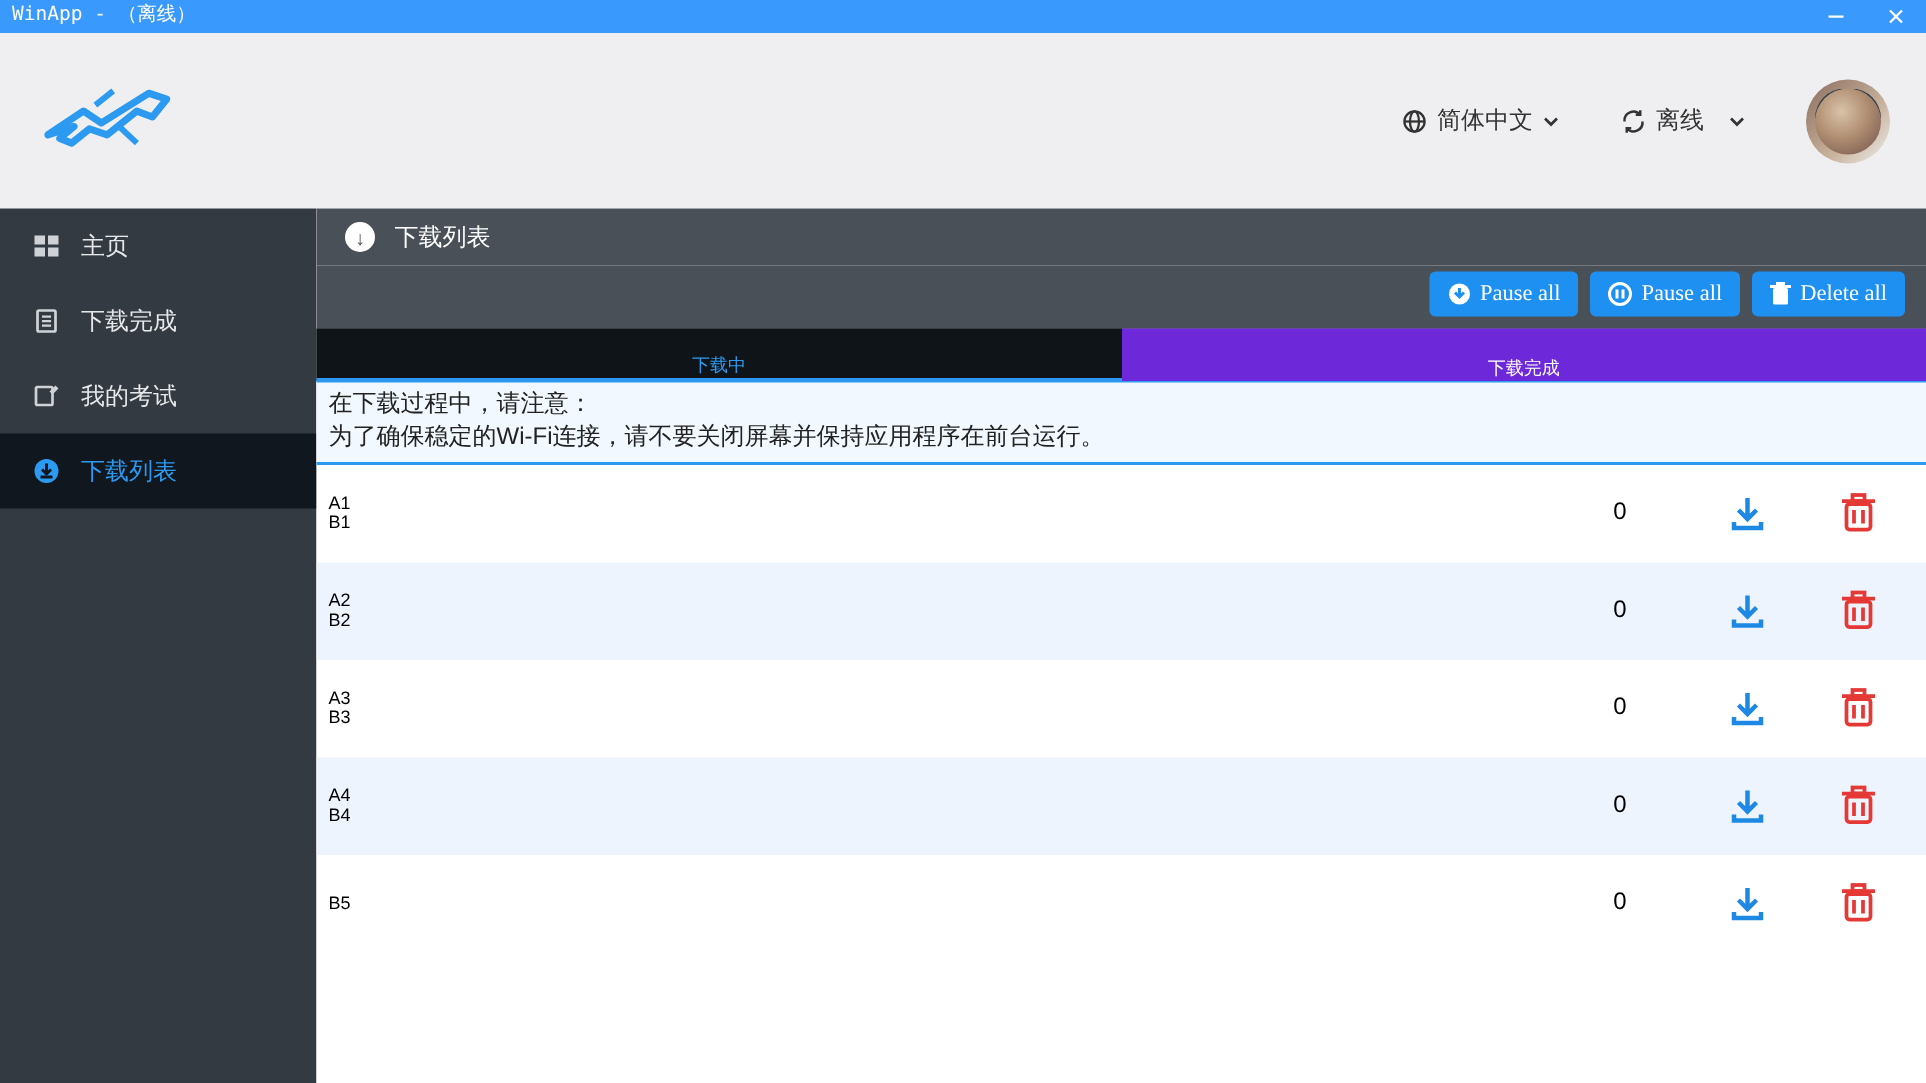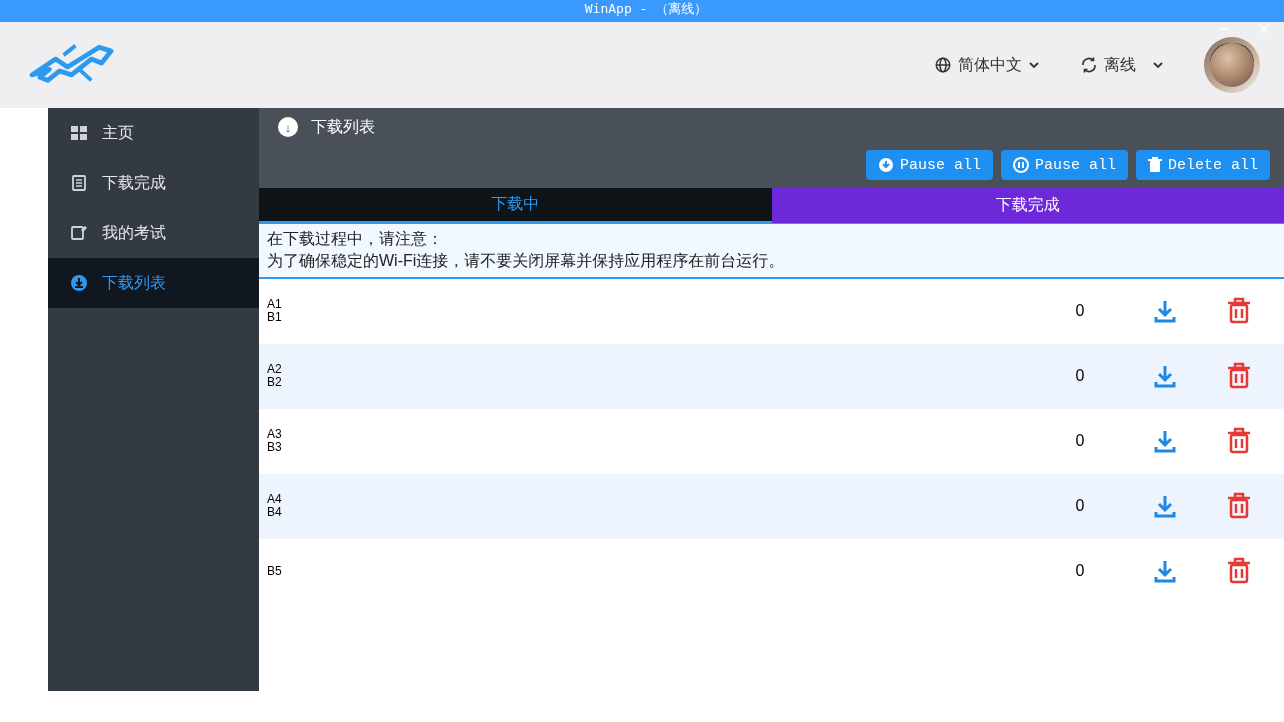--- a/index.html
+++ b/index.html
@@ -1,61 +1,61 @@
 <!DOCTYPE html>
 <html><head>
 <meta charset="utf-8">
 <style>
   * { box-sizing: border-box; margin: 0; padding: 0; }
   html, body { width: 1284px; height: 722px; font-family: "SimSun", "Microsoft YaHei", sans-serif; overflow: hidden; }
   .titlebar {
-    height: 22px; background: #3a99fc; color: #fff; display: flex; align-items: center;
-    padding-left: 8px; font-size: 13px; font-family: "SimSun", monospace; flex-direction: column;
+    height: 22px; background: #3a99fc; color: #fff; display: flex; align-items: flex-start;
+    padding-left: 8px; font-size: 13px; font-family: "SimSun", monospace;
   }
   .titlebar .controls { margin-left: auto; display: flex; }
   .titlebar .ctrl { width: 40px; height: 22px; display: flex; align-items: center; justify-content: center; }
   .titlebar .ctrl svg { stroke: #fff; }
   .header {
-    height: 86px; background: #efeff1; display: flex; align-items: center; padding: 0 24px;
+    height: 117px; background: #efeff1; display: flex; align-items: center; padding: 0 24px;
   }
   .logo svg { width: 95px; height: 66px; }
   .header-right { margin-left: auto; display: flex; align-items: center; gap: 40px; }
   .dropdown { display: flex; align-items: center; gap: 6px; color: #333; font-size: 16px; cursor: pointer; }
   .avatar {
     width: 56px; height: 56px; border-radius: 50%; overflow: hidden; background: linear-gradient(135deg, #8a6d5e 0%, #c9b29c 60%, #eee 100%);
     position: relative;
   }
   .avatar::after { content: ""; position: absolute; top: 6px; left: 6px; width: 44px; height: 44px; border-radius: 50%; background: radial-gradient(circle at 40% 35%, #d9c3a9 0%, #b08e72 45%, #6e514a 100%); }
   .avatar .headphones { position: absolute; top: 6px; left: 6px; width: 44px; height: 20px; border: 4px solid #2e3a4a; border-bottom: none; border-radius: 22px 22px 0 0; }
 
-  .body { display: flex; height: calc(722px - 22px - 117px); padding-left: 48px; }
+  .body { display: flex; height: calc(722px - 22px - 117px); }
   .sidebar { width: 211px; background: #333a41; color: #e6e8ea; display: flex; flex-direction: column; }
   .nav-item {
     height: 50px; display: flex; align-items: center; gap: 14px; padding-left: 22px; font-size: 16px;
     cursor: pointer;
   }
   .nav-item.active { background: #10171e; color: #2d9af2; }
   .nav-item svg { flex: 0 0 auto; }
 
   .main { flex: 1; display: flex; flex-direction: column; background: #fff; }
   .page-header {
     background: #4a5057; color: #fff; display: flex; align-items: center; padding: 0 18px; height: 38px;
     font-size: 16px;
   }
   .page-header .icon { width: 22px; height: 22px; display: flex; align-items: center; justify-content: center; margin-right: 12px; }
   .page-header .icon span { width: 20px; height: 20px; border-radius: 50%; background: #fff; color: #4a5057; display: flex; align-items: center; justify-content: center; font-size: 13px; font-weight: bold; }
 
   .toolbar { background: #4a5057; display: flex; justify-content: flex-end; gap: 8px; padding: 4px 14px 8px; }
   .btn {
     background: #1e90f2; color: #fff; border: none; border-radius: 4px; height: 30px; padding: 0 12px;
-    display: flex; align-items: center; gap: 6px; font-size: 15px; font-family: Liberation Mono, monospace; cursor: pointer;
+    display: flex; align-items: center; gap: 6px; font-size: 15px; font-family: Liberation Serif, serif; cursor: pointer;
   }
 
   .tabs { display: flex; background: #262b31; color: #cfd3d7; height: 35px; }
-  .tab { flex: 1; display: flex; align-items: center; justify-content: center; font-size: 16px; cursor: pointer; }
+  .tab { flex: 1; display: flex; align-items: flex-end; justify-content: center; font-size: 12px; cursor: pointer; }
   .tab.active { background: #0f1418; color: #2d9af2; border-bottom: 2px solid #2d9af2; }
   .tab:not(.active) { background: #6d28d9; color: #fff; }
 
   .notice {
     background: #f1f8ff; color: #222; padding: 4px 8px; font-size: 16px; line-height: 1.4;
     border-bottom: 2px solid #2d9af2; border-top: 1px solid #2d9af2;
   }
 
   .list { flex: 1; overflow: auto; }
   .row { display: flex; align-items: center; height: 65px; padding: 0 8px 0 8px; }

